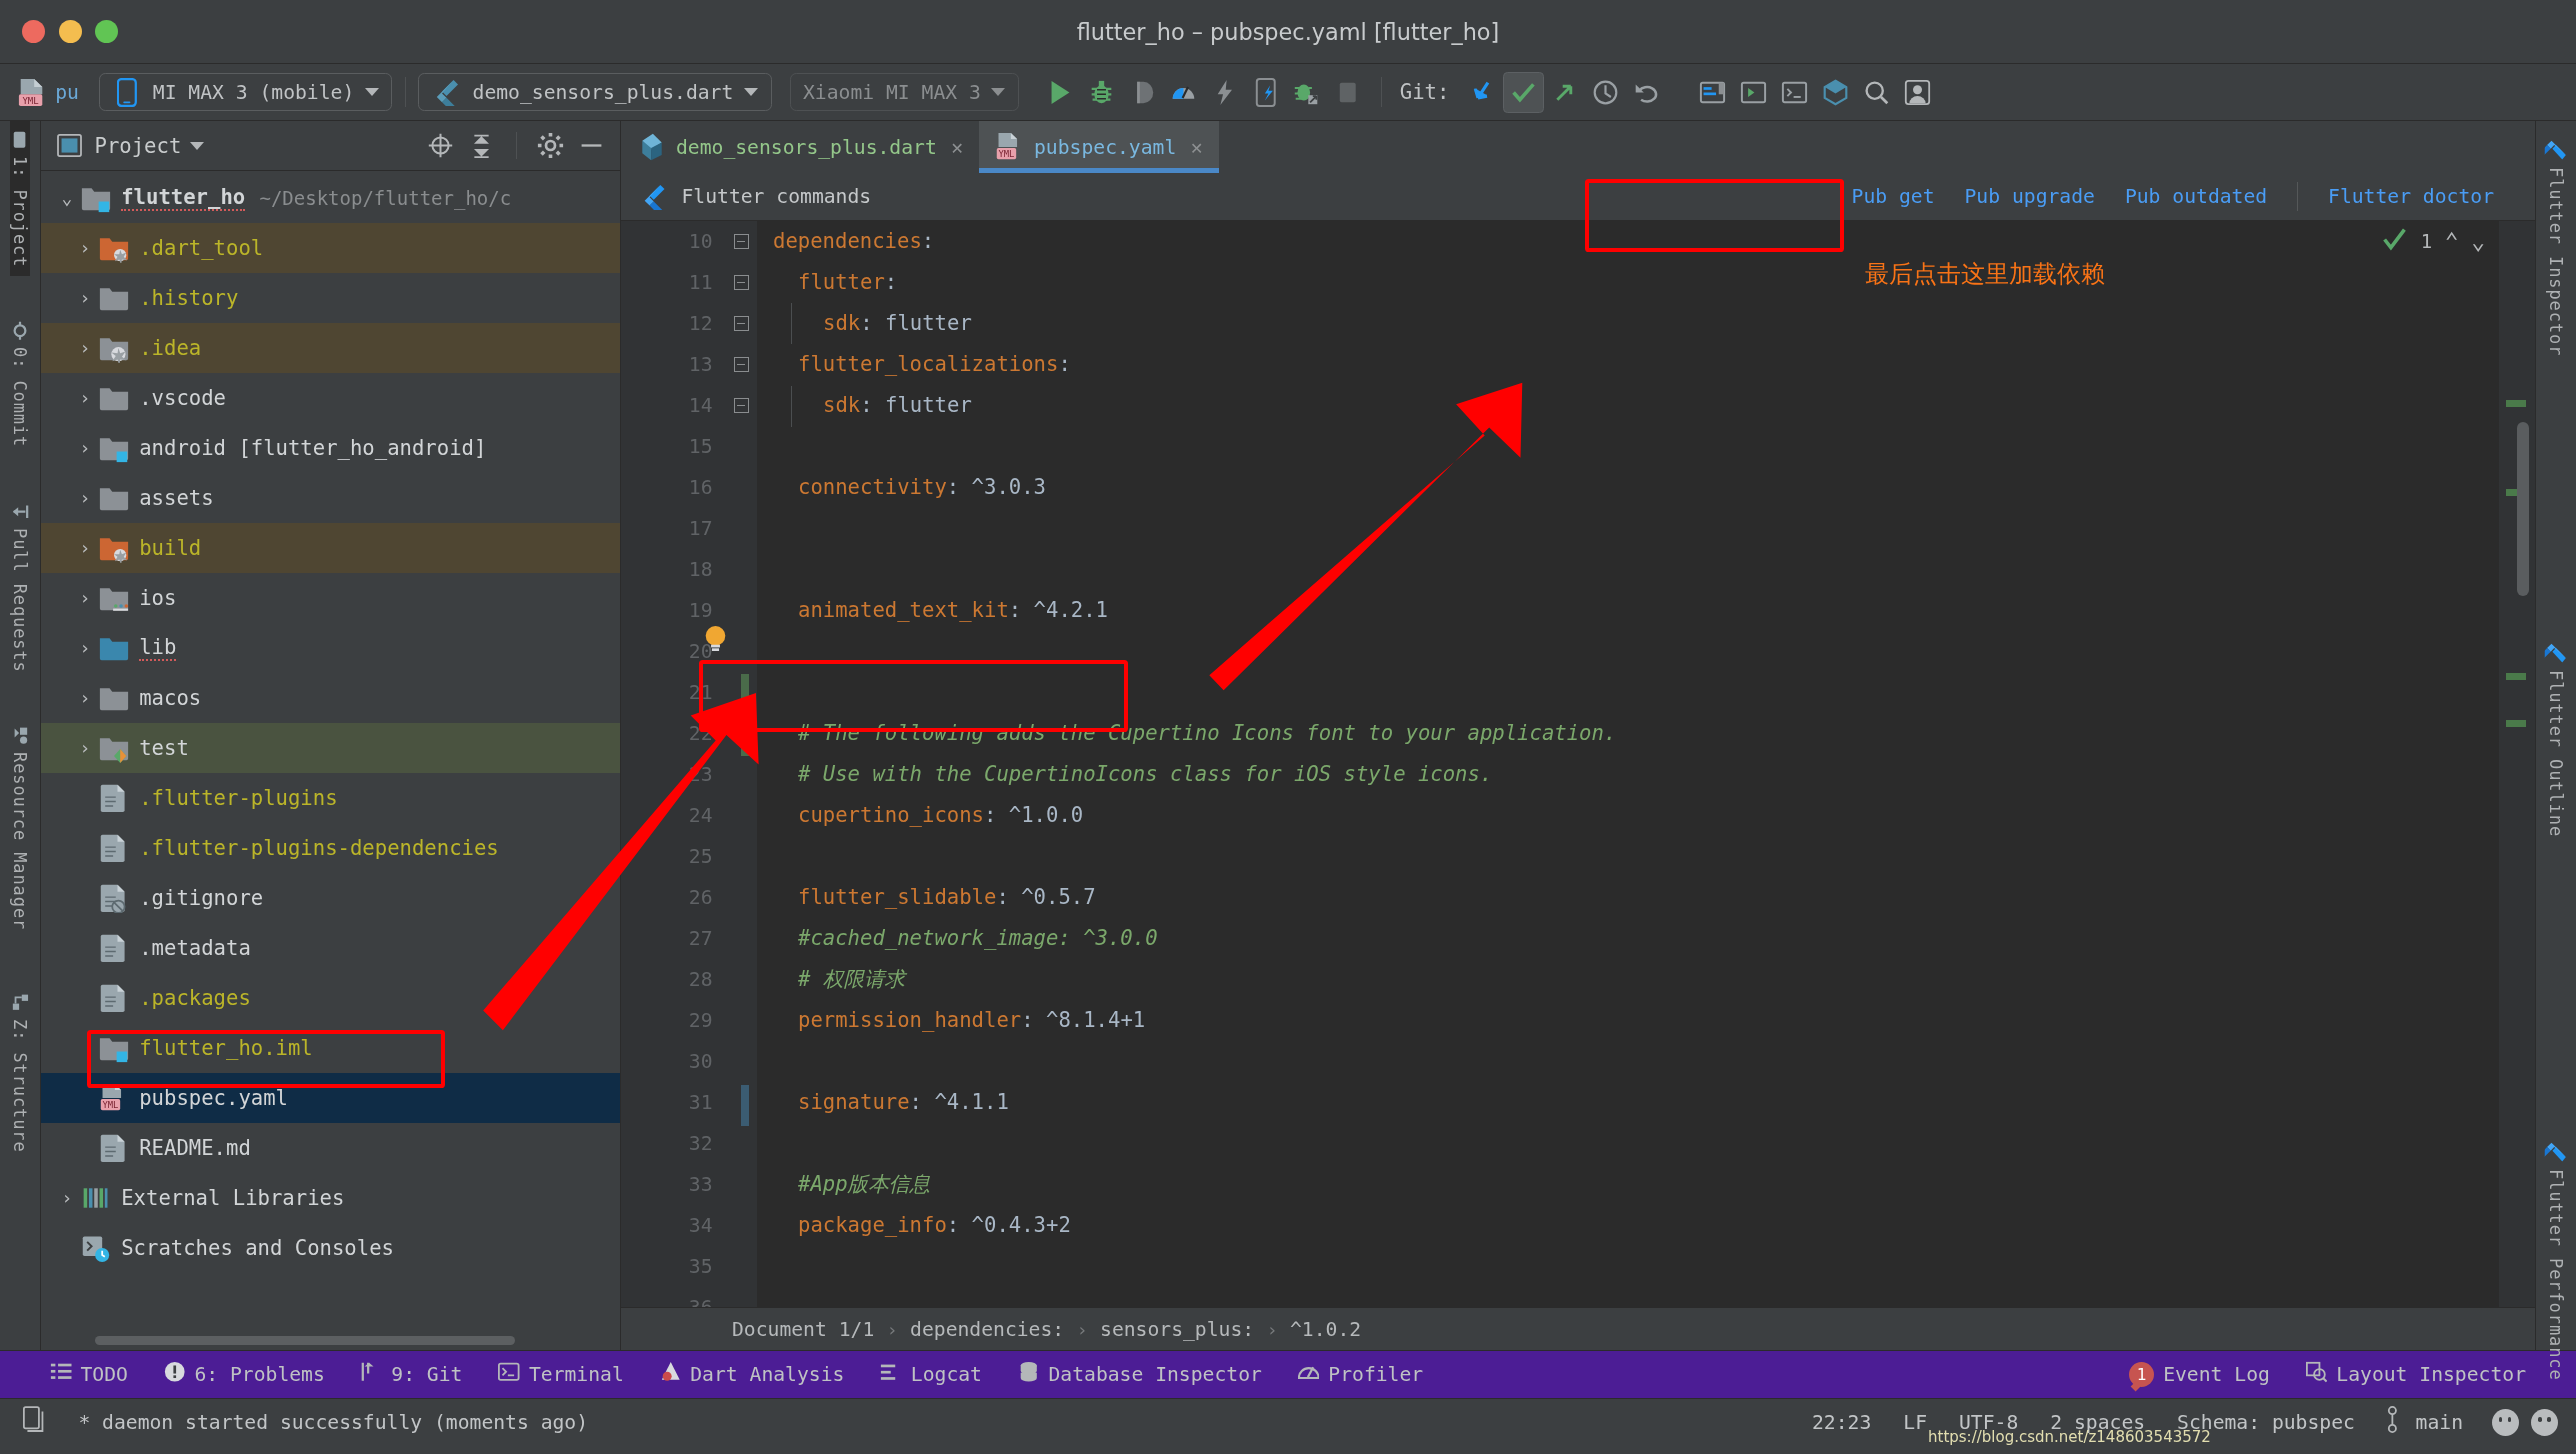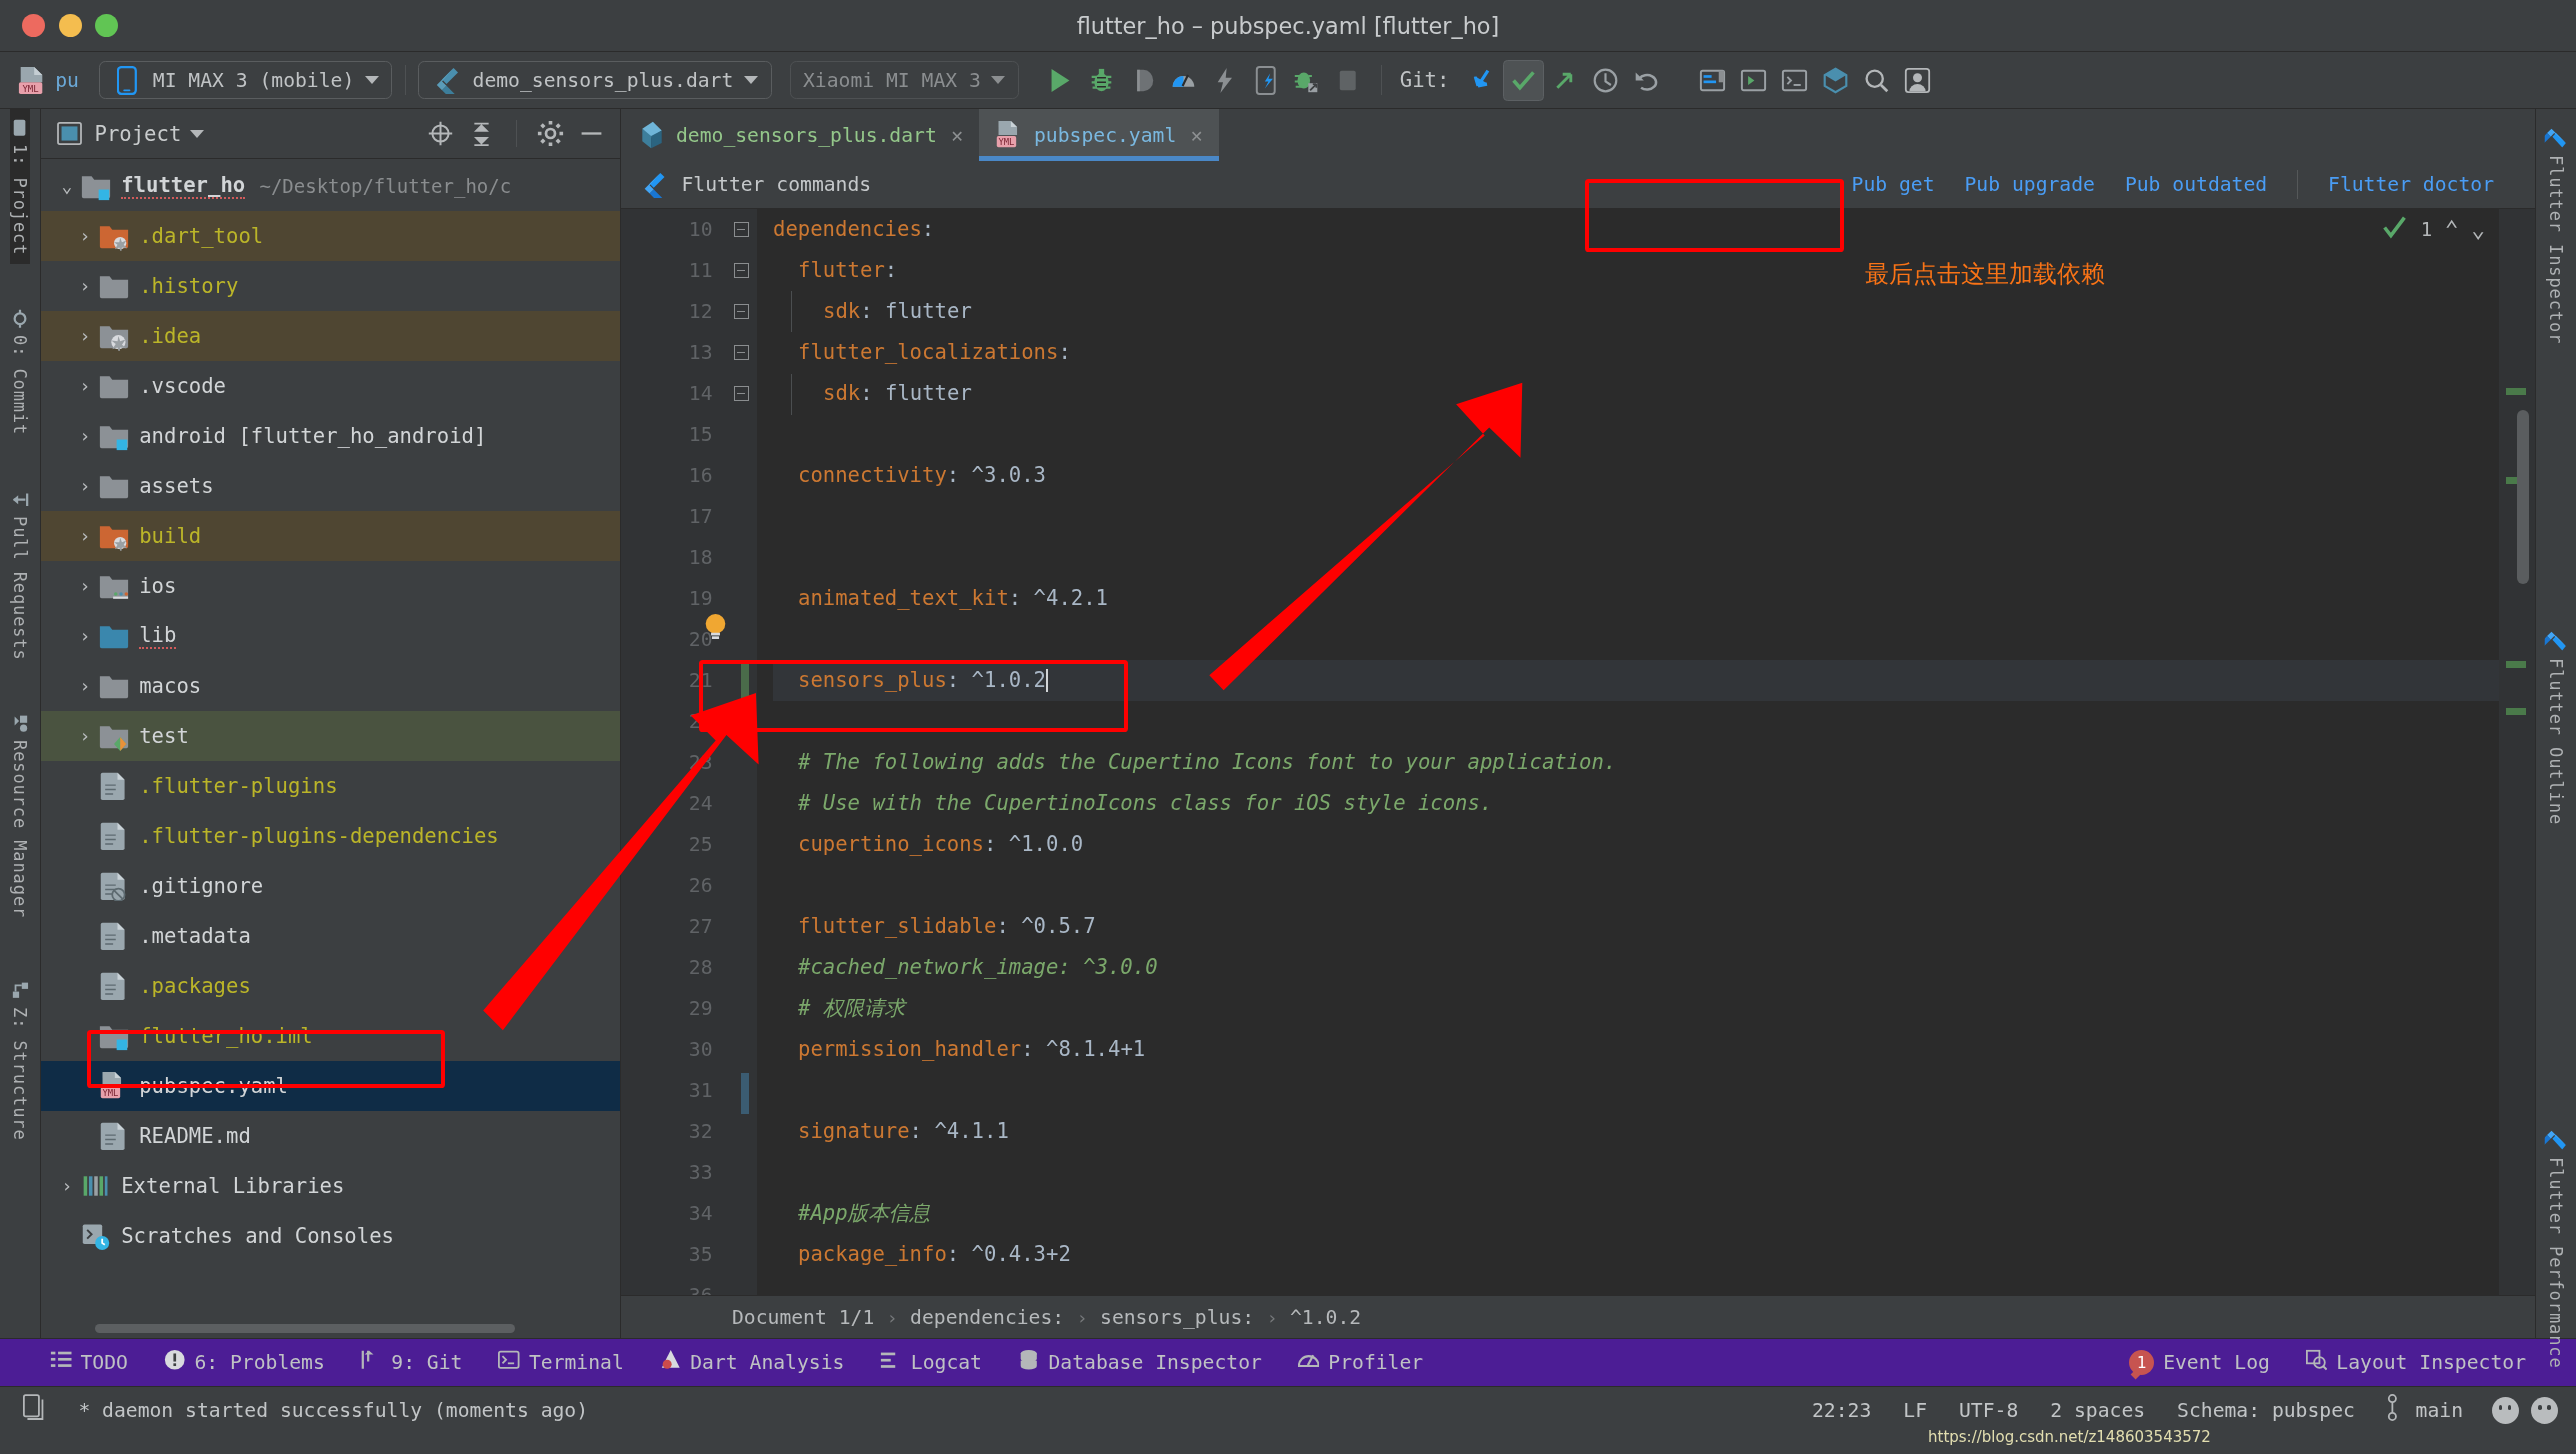--- a/index.html
+++ b/index.html
@@ -5,21 +5,21 @@
   * { box-sizing: border-box; margin:0; padding:0; }
   html,body{ background:#3c3f41; }
   body{
     width:2576px; height:1454px;
     font-family:"DejaVu Sans Mono", monospace;
     color:#bbbbbb; overflow:hidden; position:relative;
   }
 
   
   #titlebar{
-    height:52px; background:#3c3f41; position:relative;
+    height:64px; background:#3c3f41; position:relative;
     display:flex; align-items:center; border-bottom:0.9px solid #2b2b2b;
   }
   .traffic{ display:flex; gap:13.4px; padding-left:22.4px; }
   .dot{ width:23px; height:23px; border-radius:50%; }
   .dot.r{ background:#ed6a5f; } .dot.y{ background:#f4bd4f; } .dot.g{ background:#61c554; }
   #win-title{
     position:absolute; left:0; right:0; text-align:center;
     font-size:22.4px; color:#c8cbcd; font-family:"DejaVu Sans", sans-serif;
     pointer-events:none;
   }
@@ -839,21 +839,20 @@
           <div class="cl"><span class="indent" style="width:25px"></span><span class="k">flutter</span><span class="v">:</span></div>
           <div class="cl"><span class="indent" style="width:50px"></span><span class="k">sdk</span><span class="v">: </span><span class="v">flutter</span></div>
           <div class="cl"><span class="indent" style="width:25px"></span><span class="k">flutter_localizations</span><span class="v">:</span></div>
           <div class="cl"><span class="indent" style="width:50px"></span><span class="k">sdk</span><span class="v">: </span><span class="v">flutter</span></div>
           <div class="cl"><span class="indent" style="width:0px"></span></div>
           <div class="cl"><span class="indent" style="width:25px"></span><span class="k">connectivity</span><span class="v">: </span><span class="v">^3.0.3</span></div>
           <div class="cl"><span class="indent" style="width:0px"></span></div>
           <div class="cl"><span class="indent" style="width:0px"></span></div>
           <div class="cl"><span class="indent" style="width:25px"></span><span class="k">animated_text_kit</span><span class="v">: </span><span class="v">^4.2.1</span></div>
           <div class="cl"><span class="indent" style="width:0px"></span></div>
-          <div class="cl cur"><span class="indent" style="width:25px"></span><span class="k">sensors_plus</span><span class="v">: </span><span class="v">^1.0.2</span><span style="display:inline-block;width:1.8px;height:23px;background:#d2d5d7;vertical-align:-4.5px"></span></div>
           <div class="cl"><span class="indent" style="width:0px"></span></div>
           <div class="cl"><span class="indent" style="width:25px"></span><span class="c"># The following adds the Cupertino Icons font to your application.</span></div>
           <div class="cl"><span class="indent" style="width:25px"></span><span class="c"># Use with the CupertinoIcons class for iOS style icons.</span></div>
           <div class="cl"><span class="indent" style="width:25px"></span><span class="k">cupertino_icons</span><span class="v">: </span><span class="v">^1.0.0</span></div>
           <div class="cl"><span class="indent" style="width:0px"></span></div>
           <div class="cl"><span class="indent" style="width:25px"></span><span class="k">flutter_slidable</span><span class="v">: </span><span class="v">^0.5.7</span></div>
           <div class="cl"><span class="indent" style="width:25px"></span><span class="c">#cached_network_image: ^3.0.0</span></div>
           <div class="cl"><span class="indent" style="width:25px"></span><span class="c"># 权限请求</span></div>
           <div class="cl"><span class="indent" style="width:25px"></span><span class="k">permission_handler</span><span class="v">: </span><span class="v">^8.1.4+1</span></div>
           <div class="cl"><span class="indent" style="width:0px"></span></div>

